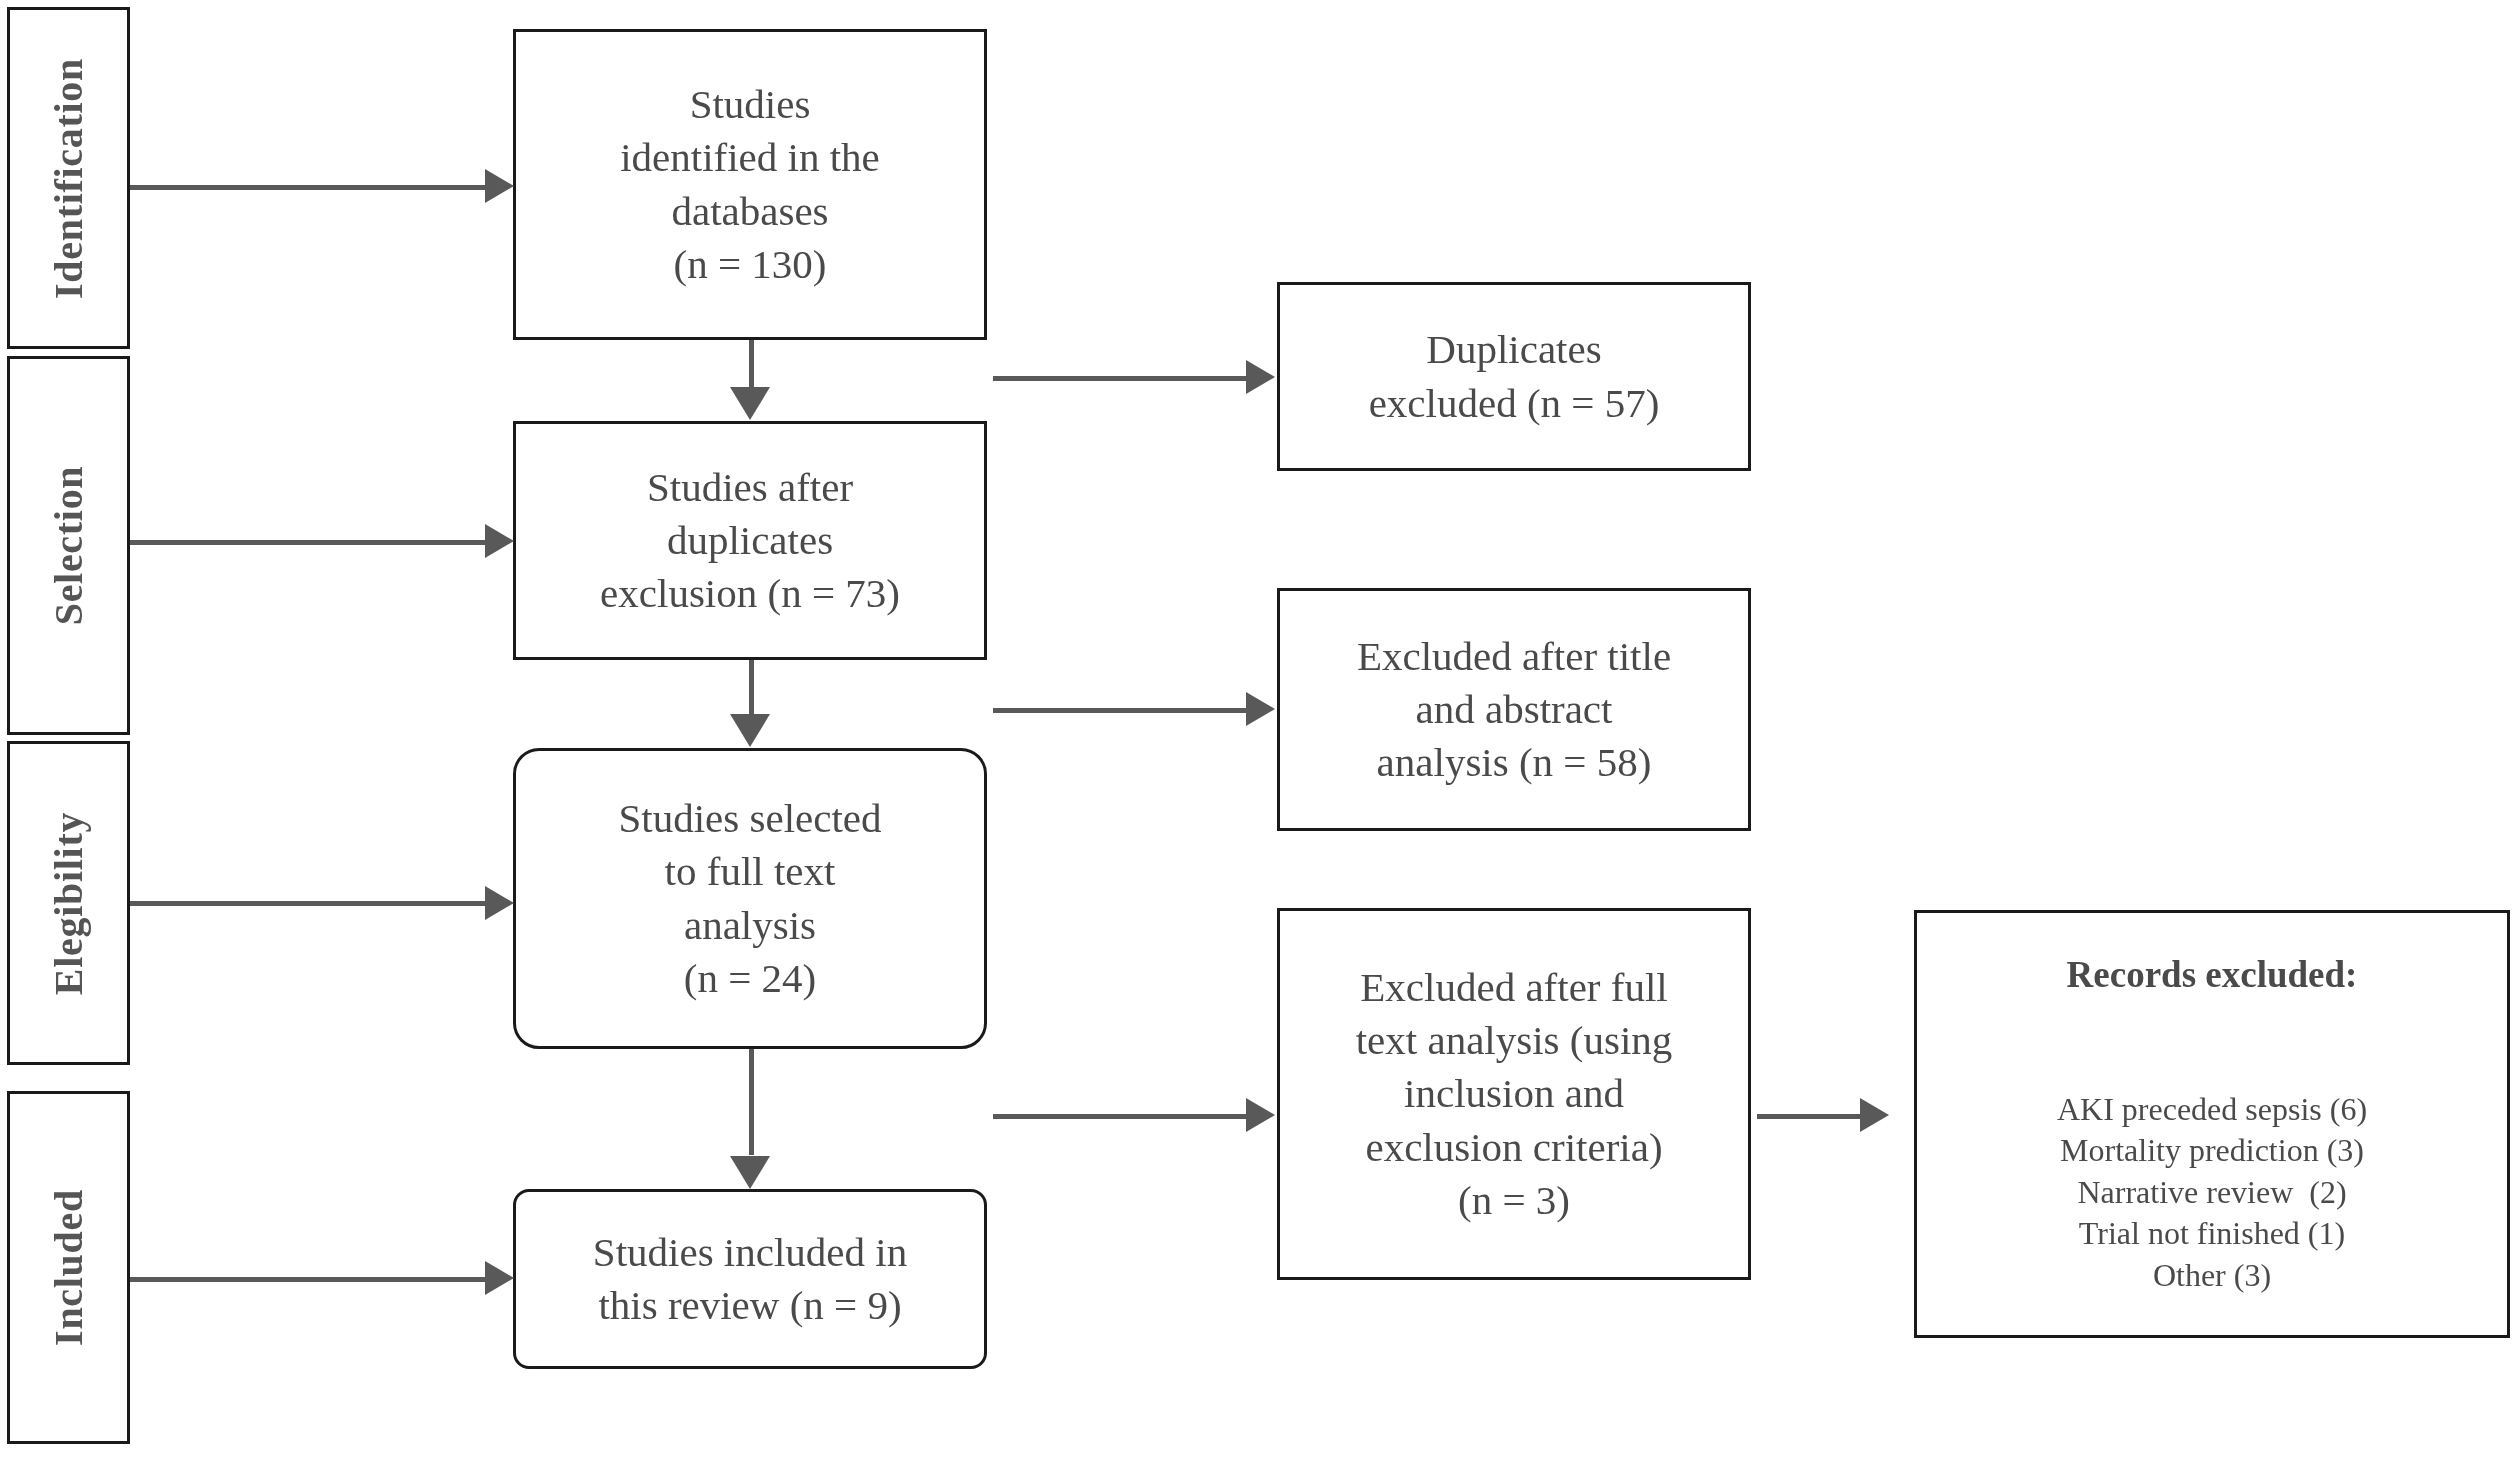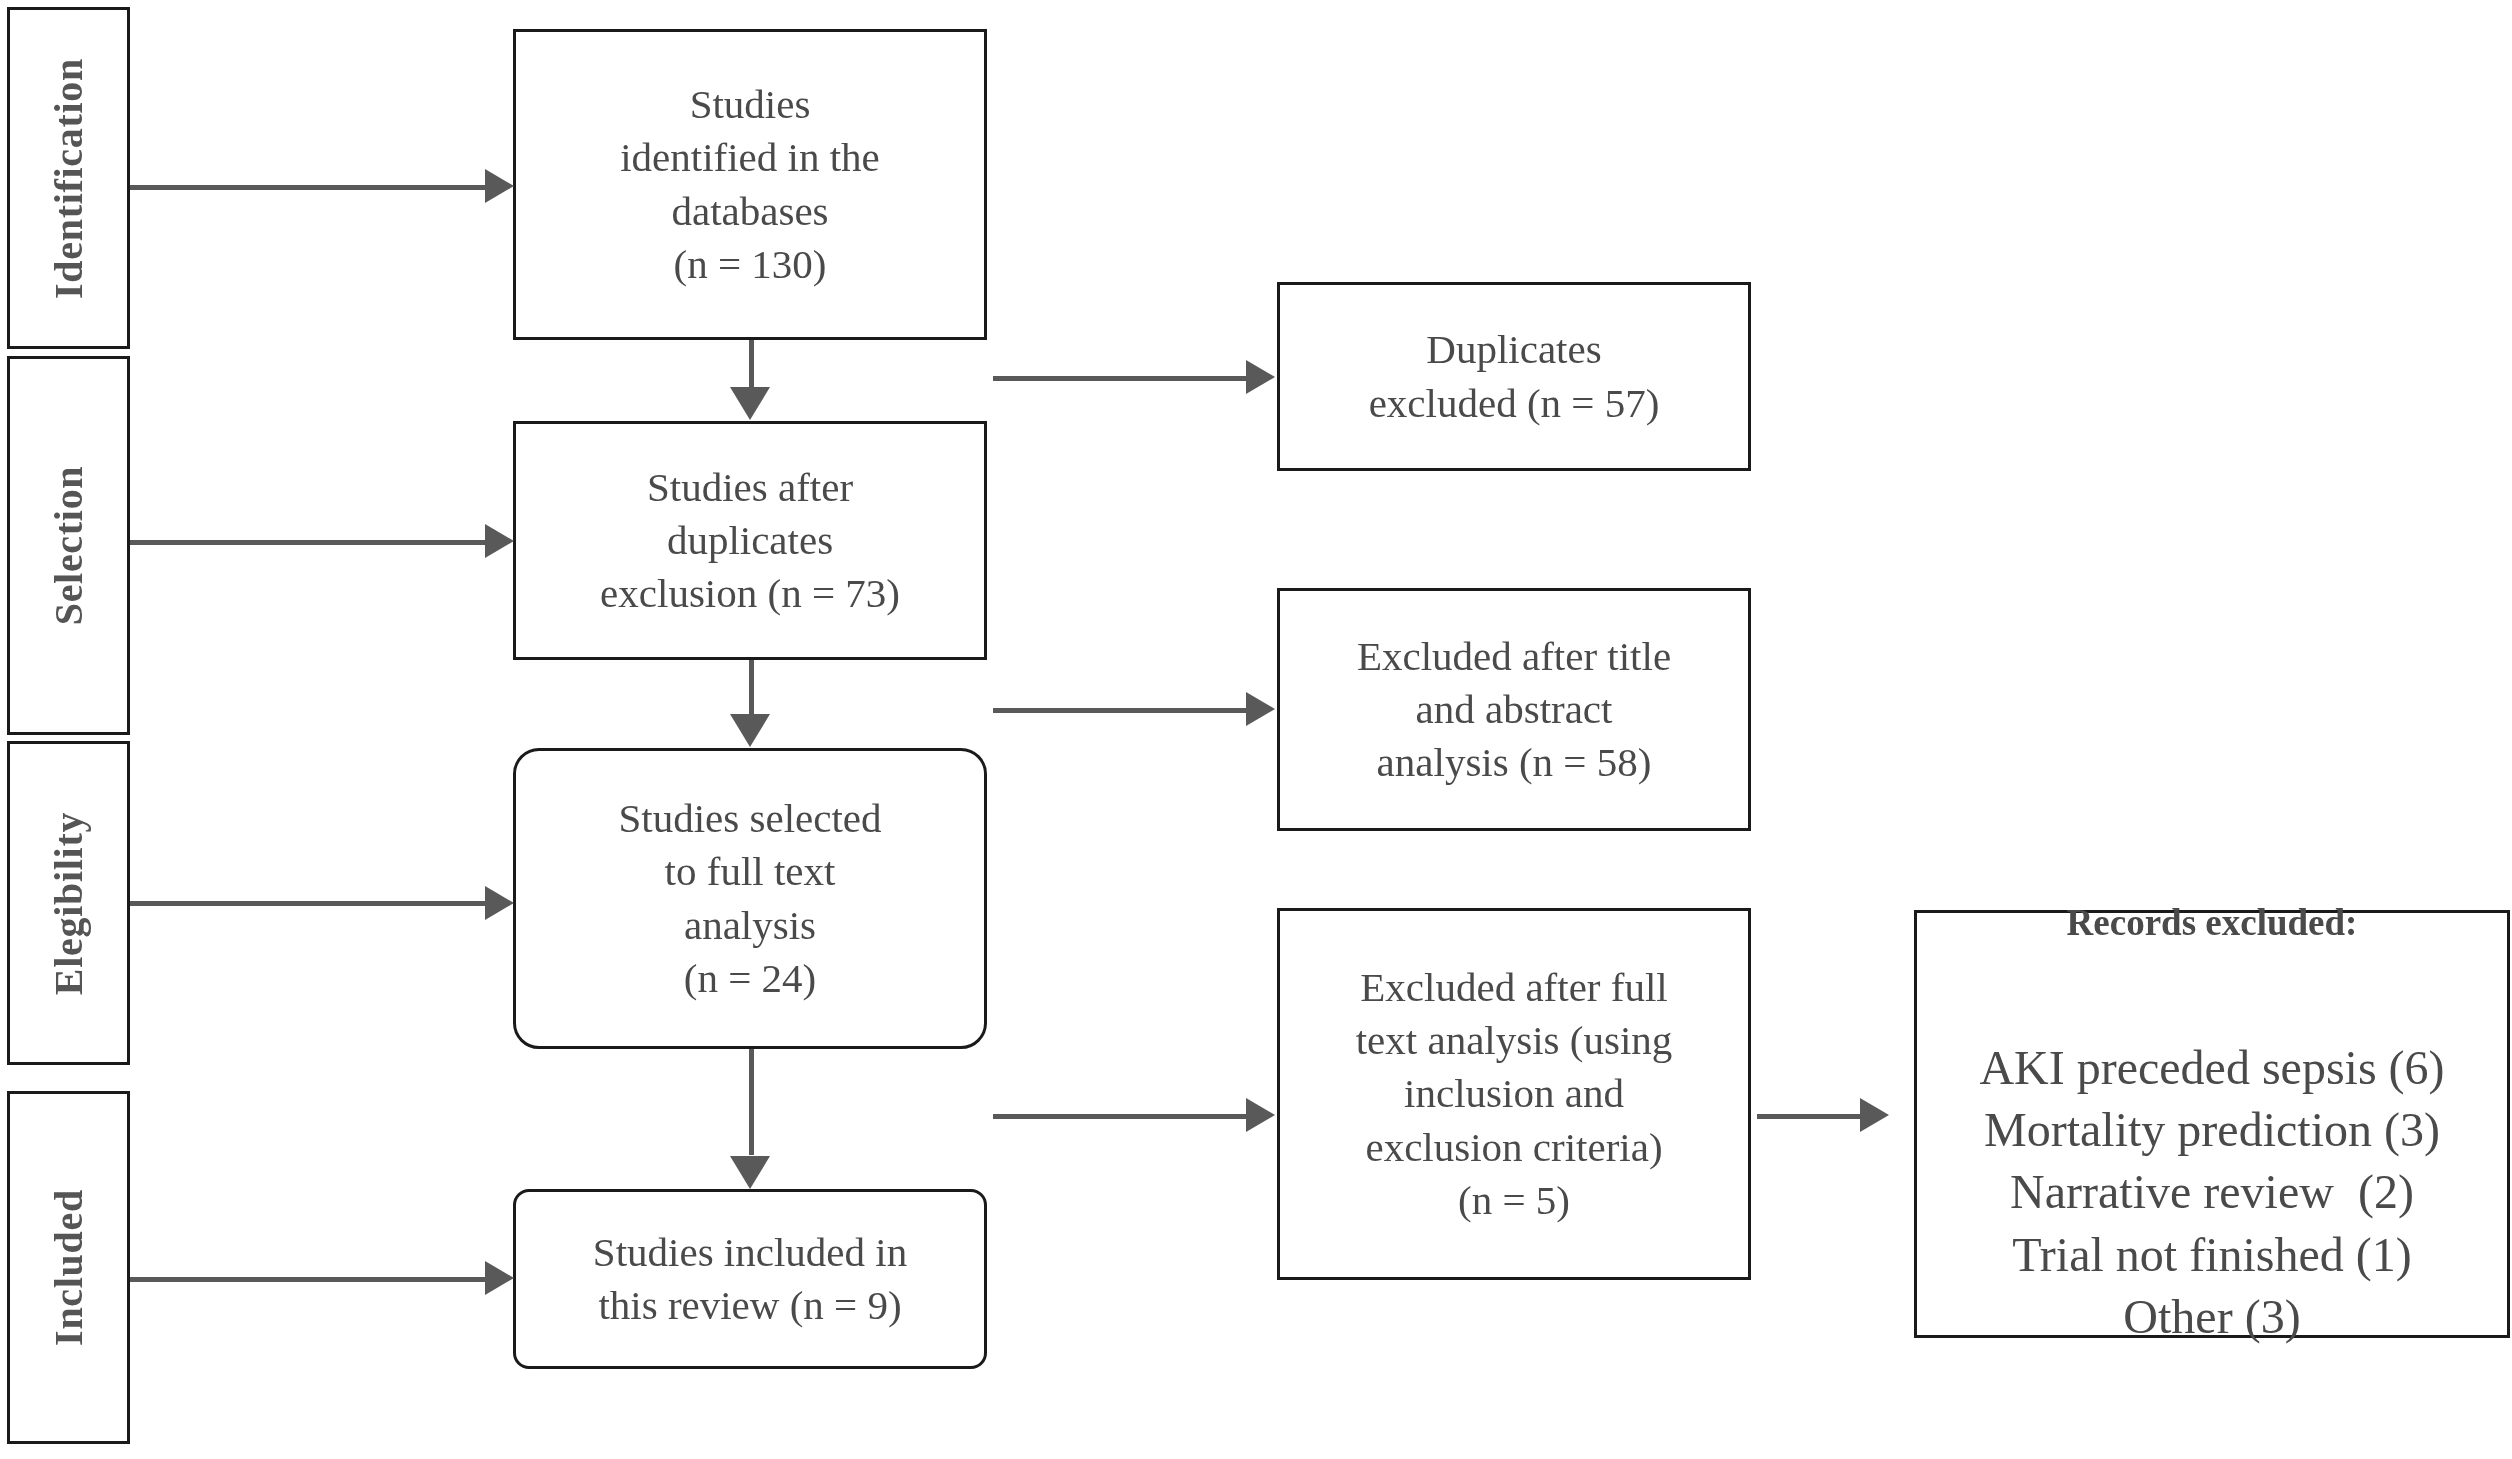--- a/index.html
+++ b/index.html
@@ -54,21 +54,21 @@
     font-weight:bold;
     font-size:40px;
     letter-spacing:0.7px;
     color:#555555;
   }
 
   
   .f-main{font-size:41px;}
   .f-side{font-size:41px;}
   .f-rec-title{font-size:37px;font-weight:bold;color:#4a4a4a;}
-  .f-rec-item{font-size:48px;}
+  .f-rec-item{font-size:32px;}
 
   .reclist{
     display:block;
     width:100%;
     text-align:center;
     line-height:1.30;
   }
   .reclist .rt{display:block;margin-bottom:89px;}
   .reclist .ri{display:block;white-space:pre;}
 
@@ -153,21 +153,21 @@
     <span class="txt">Excluded after title
 and abstract
 analysis (n = 58)</span>
   </div>
 
   <div class="box f-side" style="left:1277px; top:908px; width:474px; height:372px;">
     <span class="txt">Excluded after full
 text analysis (using
 inclusion and
 exclusion criteria)
-(n = 5)</span>
+(n = 3)</span>
   </div>
 
   <div class="box" style="left:1914px; top:910px; width:596px; height:428px;">
     <div class="reclist">
       <span class="rt f-rec-title">Records excluded:</span>
       <span class="ri f-rec-item">AKI preceded sepsis (6)</span>
       <span class="ri f-rec-item">Mortality prediction (3)</span>
       <span class="ri f-rec-item">Narrative review  (2)</span>
       <span class="ri f-rec-item">Trial not finished (1)</span>
       <span class="ri f-rec-item">Other (3)</span>

